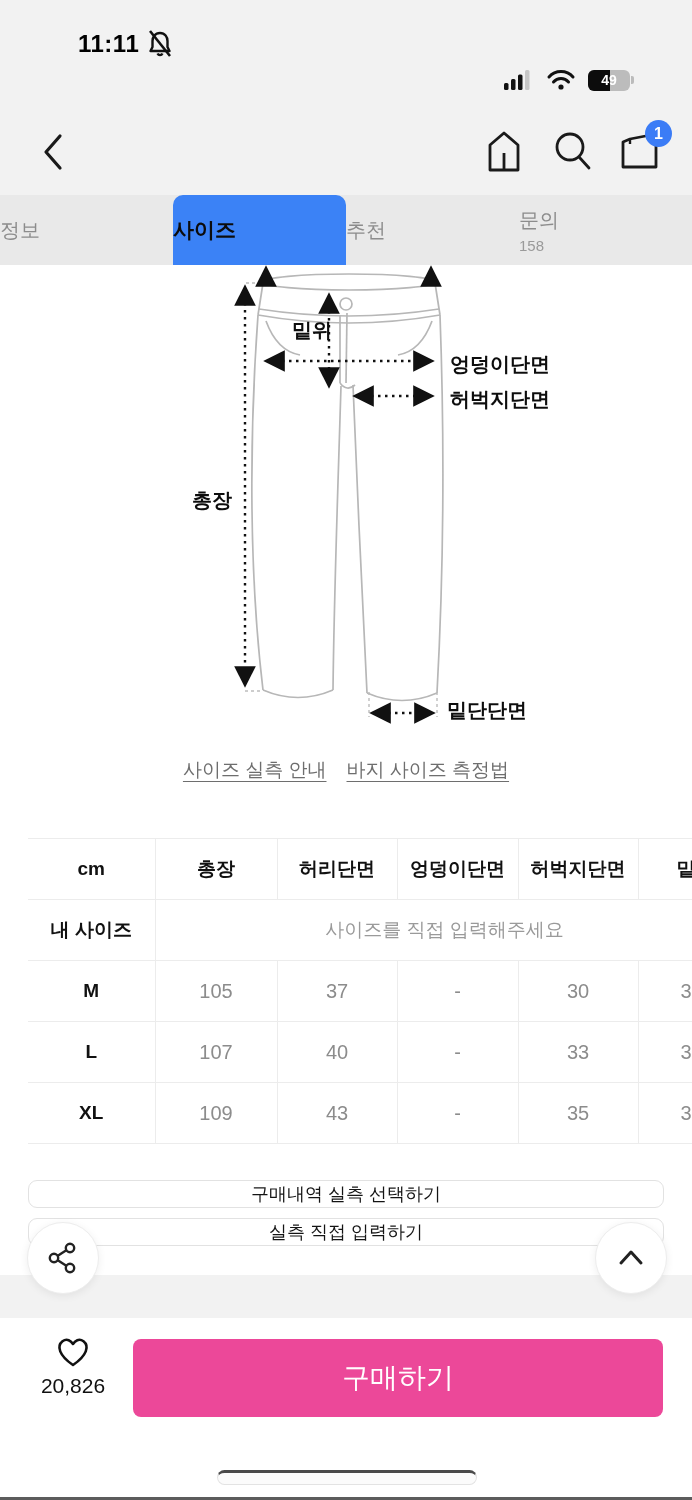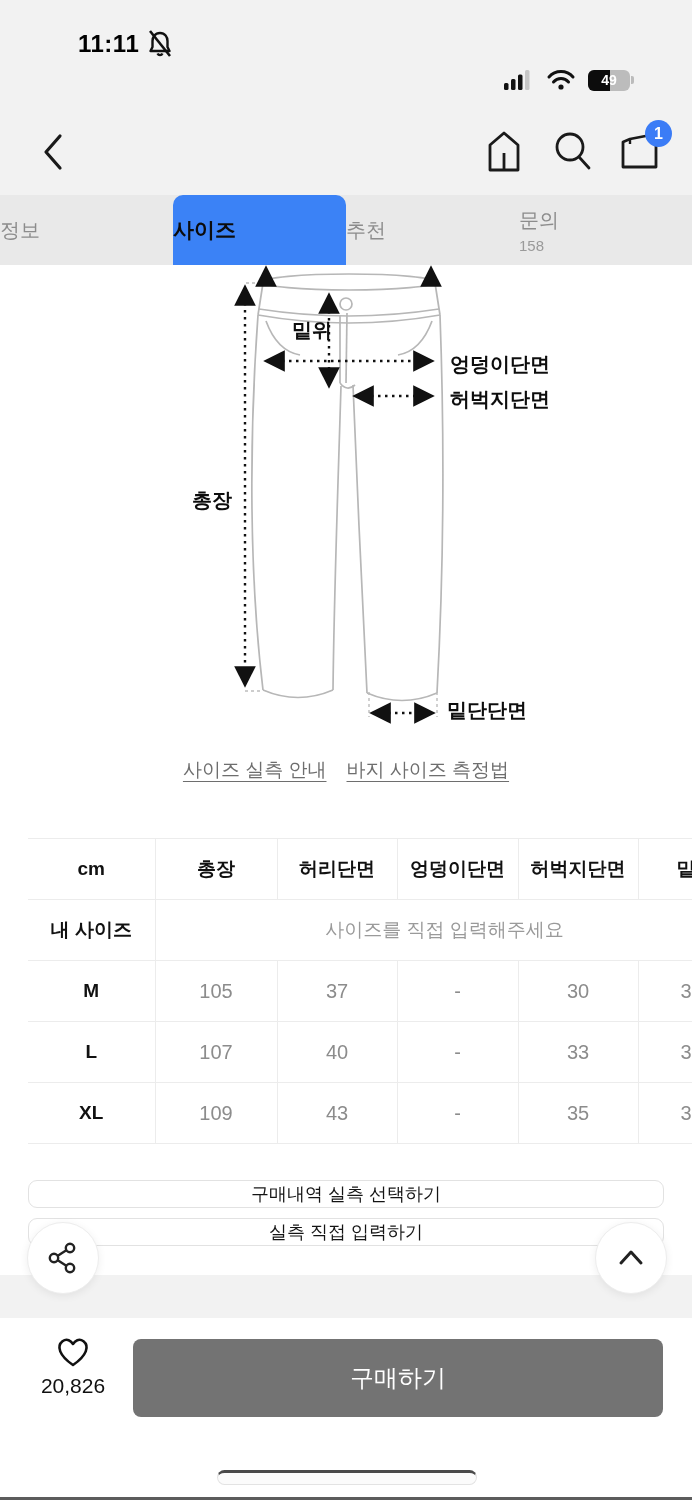--- a/index.html
+++ b/index.html
@@ -63,22 +63,22 @@
        border:1px solid #ededed;box-shadow:0 2px 8px rgba(0,0,0,.07);
        display:flex;align-items:center;justify-content:center;cursor:pointer;z-index:5;}
   .fab.share{left:27px;top:1222px;}
   .fab.top{left:595px;top:1222px;}
 
   
   .purchase{position:absolute;top:1318px;left:0;width:672px;height:182px;background:#fff;padding-left:40px;}
   .like{position:absolute;left:34px;top:16px;width:78px;display:flex;flex-direction:column;
         align-items:center;gap:4px;cursor:pointer;}
   .like-count{font-size:21px;color:#101010;}
-  .buy-btn{position:absolute;left:133px;top:21px;width:530px;height:78px;background:#737373;
-      border:none;border-radius:8px;color:#fff;font-size:24px;display:flex;align-items:center;
+  .buy-btn{position:absolute;left:133px;top:21px;width:530px;height:78px;background:#ec4899;
+      border:none;border-radius:8px;color:#fff;font-size:28px;display:flex;align-items:center;
       justify-content:center;cursor:pointer;font-family:"Liberation Sans",sans-serif;}
   .home-indicator{position:absolute;left:217px;top:152px;width:258px;height:11px;
       background:#fbfbfb;border:1px solid #e3e3e3;border-top:3px solid #4a4a4a;border-radius:8px;}
   .bottom-line{position:absolute;left:0;top:1497px;width:692px;height:3px;background:#5c5c5c;}
 
   svg{display:block;}
 </style>
 </head>
 <body>
 

